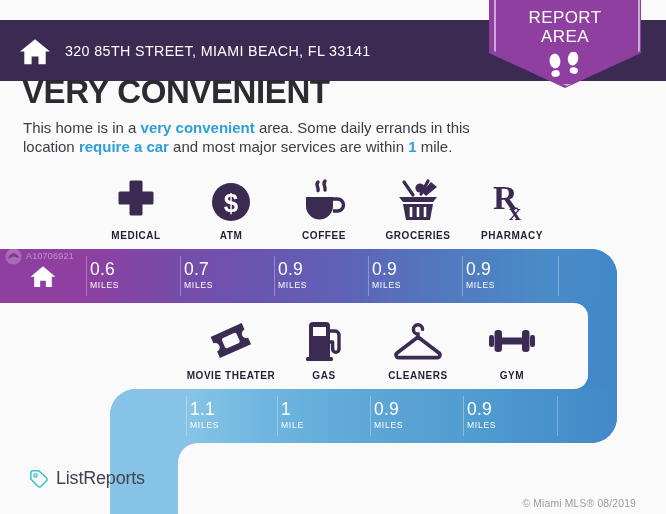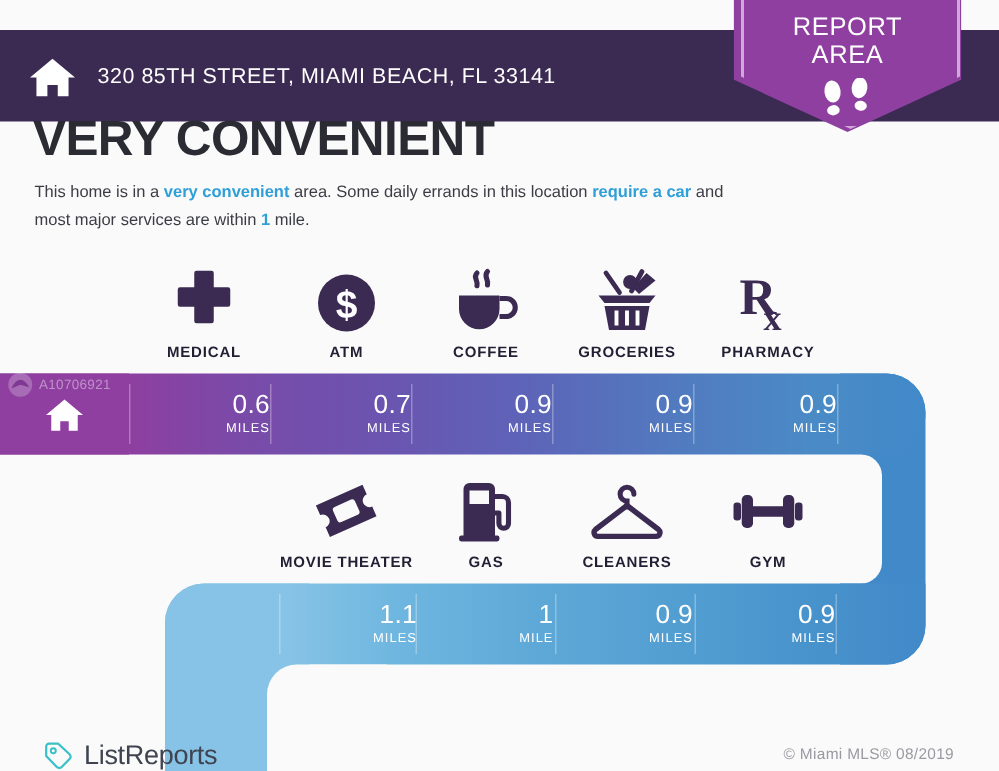--- a/index.html
+++ b/index.html
@@ -52,21 +52,21 @@
   }
 
   
   .headline{
     position:absolute;left:22px;top:74px;
     font-size:33px;font-weight:bold;color:#2b2b33;
     letter-spacing:-.4px;line-height:36px;
   }
   .subtext{
     position:absolute;left:23px;top:119px;width:460px;
-    font-size:11px;line-height:18.5px;color:#3c3c45;
+    font-size:15px;line-height:18.5px;color:#3c3c45;
   }
   .hl{color:#2f9fd8;font-weight:bold;}
 
   
   .iconrow{position:absolute;left:0;width:666px;}
   .iconcell{position:absolute;text-align:center;}
   .iconcell .glyph{height:46px;display:flex;align-items:flex-end;justify-content:center;}
   .iconcell .lbl{
     margin-top:6px;font-size:10px;font-weight:bold;color:#211f33;
     letter-spacing:.55px;white-space:nowrap;
@@ -97,36 +97,36 @@
     position:absolute;left:178px;top:443px;width:80px;height:71px;
     background:#fafafa;border-top-left-radius:20px;
   }
   .homecell{
     position:absolute;left:0px;top:249px;width:86px;height:54px;
     background:#8e3fa0;
     display:flex;align-items:center;justify-content:center;
   }
   .divider{position:absolute;width:1px;background:rgba(255,255,255,.30);}
   .val{
-    position:absolute;text-align:right;color:#ffffff;
+    position:absolute;text-align:left;color:#ffffff;
   }
   .val .num{font-size:17.5px;line-height:20px;letter-spacing:.2px;}
   .val .unit{font-size:8.6px;letter-spacing:.7px;margin-top:1px;}
 
   
   .watermark{
     position:absolute;left:5px;top:244px;width:95px;height:24px;
     display:flex;align-items:center;gap:4px;
     opacity:.42;z-index:9;pointer-events:none;
   }
   .wm-id{font-size:9px;color:#ffffff;letter-spacing:.2px;}
 
   
   .logo{
-    position:absolute;left:28px;top:493px;
+    position:absolute;left:28px;top:468px;
     display:flex;align-items:center;gap:7px;
   }
   .logo-text{font-size:18px;color:#3f4450;letter-spacing:-.2px;}
   .disclaimer{
     position:absolute;left:296px;top:475px;width:340px;
     font-size:8.6px;line-height:11.5px;color:#54545e;
   }
   .disclaimer b{color:#2b2b33;}
   .mls{
     position:absolute;left:330px;top:498px;width:306px;

